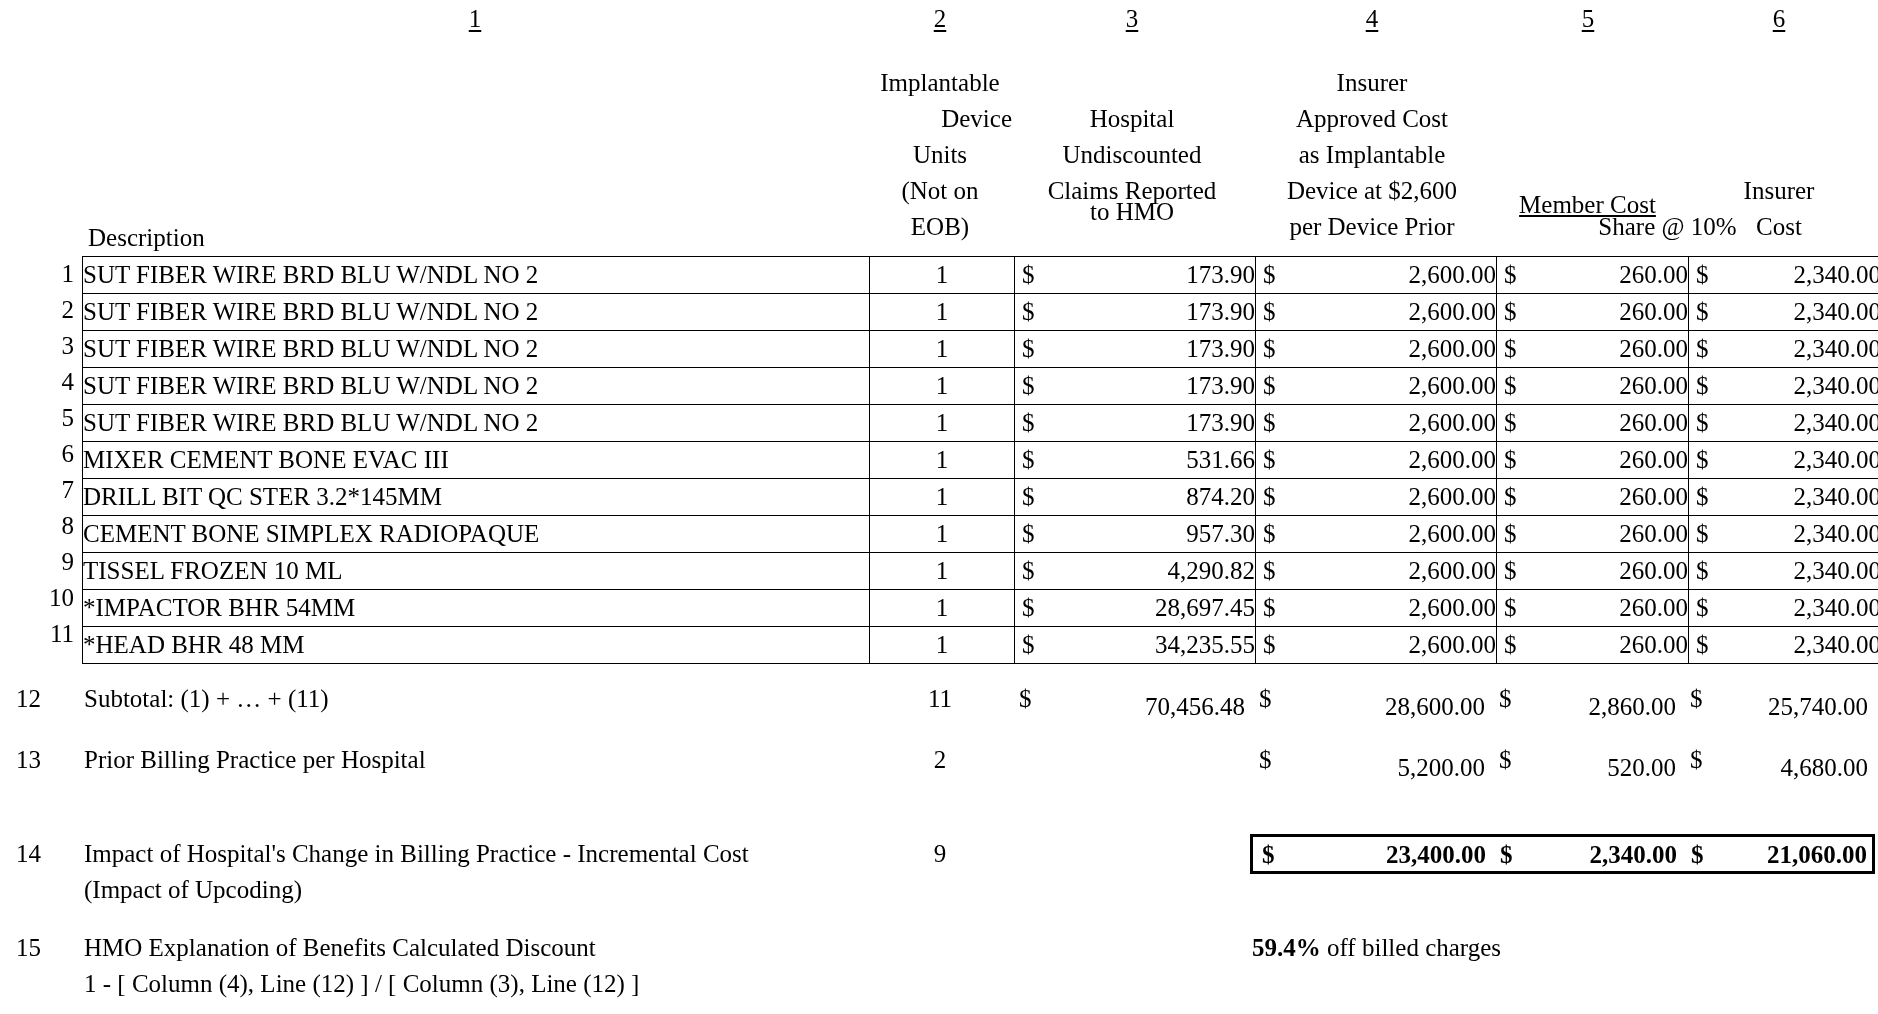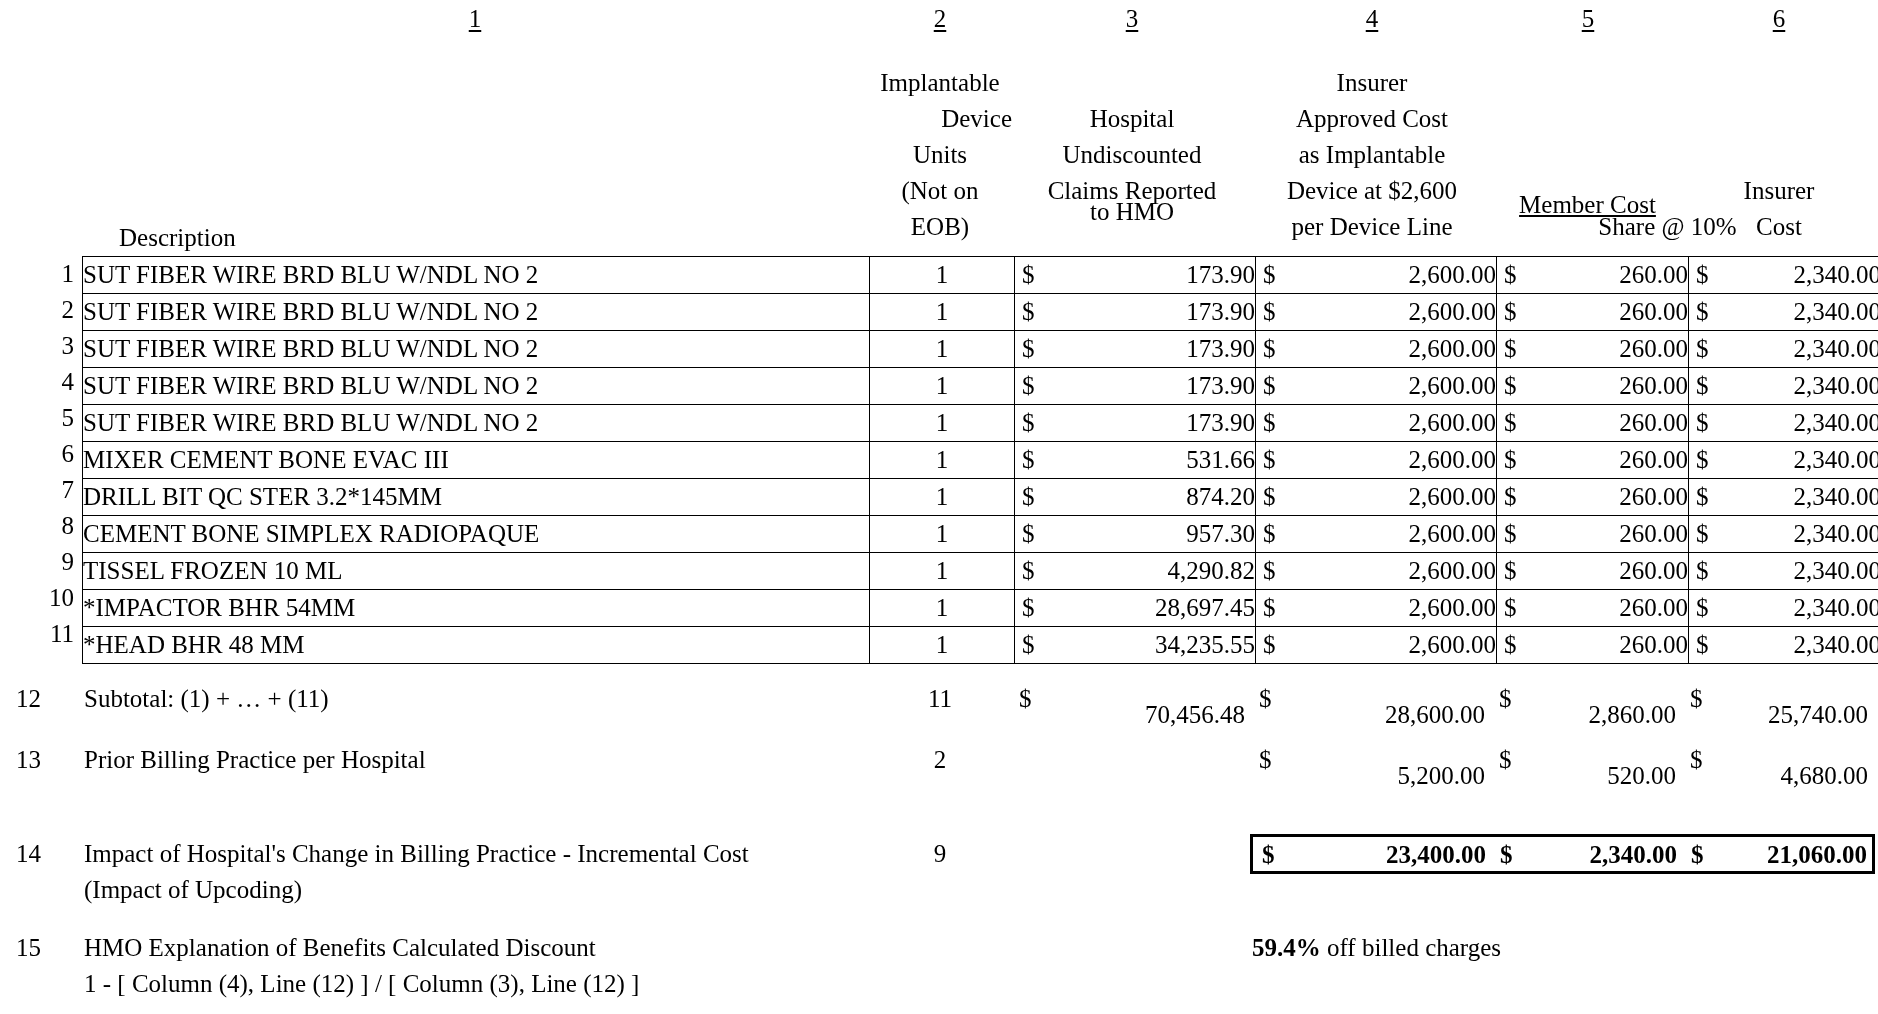--- a/index.html
+++ b/index.html
@@ -45,21 +45,20 @@
     line-height: 36px;
     text-align: center;
     white-space: nowrap;
   }
   .hdr-desc {
     position: absolute;
     font-size: 25px;
     line-height: 36px;
     text-align: left;
     white-space: nowrap;
-    margin-left: 31px;
   }
 
   
   .grid {
     position: absolute;
     left: 82px;
     top: 256px;
     width: 1793px;
     border-collapse: collapse;
     table-layout: fixed;
@@ -130,21 +129,21 @@
     height: 36px;
   }
   .sum-cell .d {
     position: absolute;
     left: 7px;
     top: 0;
   }
   .sum-cell .v {
     position: absolute;
     right: 7px;
-    top: 16px;
+    top: 8px;
     text-align: right;
   }
   .cell-hosp { left: 1012px; width: 240px; }
   .cell-appr { left: 1252px; width: 240px; }
   .cell-memb { left: 1492px; width: 191px; }
   .cell-ins  { left: 1683px; width: 192px; }
 
   
   .boxed {
     position: absolute;
@@ -208,21 +207,21 @@
 
   <div class="hdr" style="left:1012px;top:101px;width:240px;">Hospital</div>
   <div class="hdr" style="left:1012px;top:137px;width:240px;">Undiscounted</div>
   <div class="hdr" style="left:1012px;top:173px;width:240px;">Claims Reported</div>
   <div class="hdr" style="left:1012px;top:194px;width:240px;">to HMO</div>
 
   <div class="hdr" style="left:1252px;top:65px;width:240px;">Insurer</div>
   <div class="hdr" style="left:1252px;top:101px;width:240px;">Approved Cost</div>
   <div class="hdr" style="left:1252px;top:137px;width:240px;">as Implantable</div>
   <div class="hdr" style="left:1252px;top:173px;width:240px;">Device at $2,600</div>
-  <div class="hdr" style="left:1252px;top:209px;width:240px;">per Device Line</div>
+  <div class="hdr" style="left:1252px;top:209px;width:240px;">per Device Prior</div>
 
   <div class="hdr" style="left:1492px;top:187px;width:191px;text-decoration:underline;">Member Cost</div>
   <div class="hdr" style="left:1572px;top:209px;width:191px;">Share @ 10%</div>
 
   <div class="hdr" style="left:1683px;top:173px;width:192px;">Insurer</div>
   <div class="hdr" style="left:1683px;top:209px;width:192px;">Cost</div>
 
   <div id="rownums">
       <div class="rownum" style="top: 256px;">1</div>
       <div class="rownum" style="top: 292px;">2</div>

